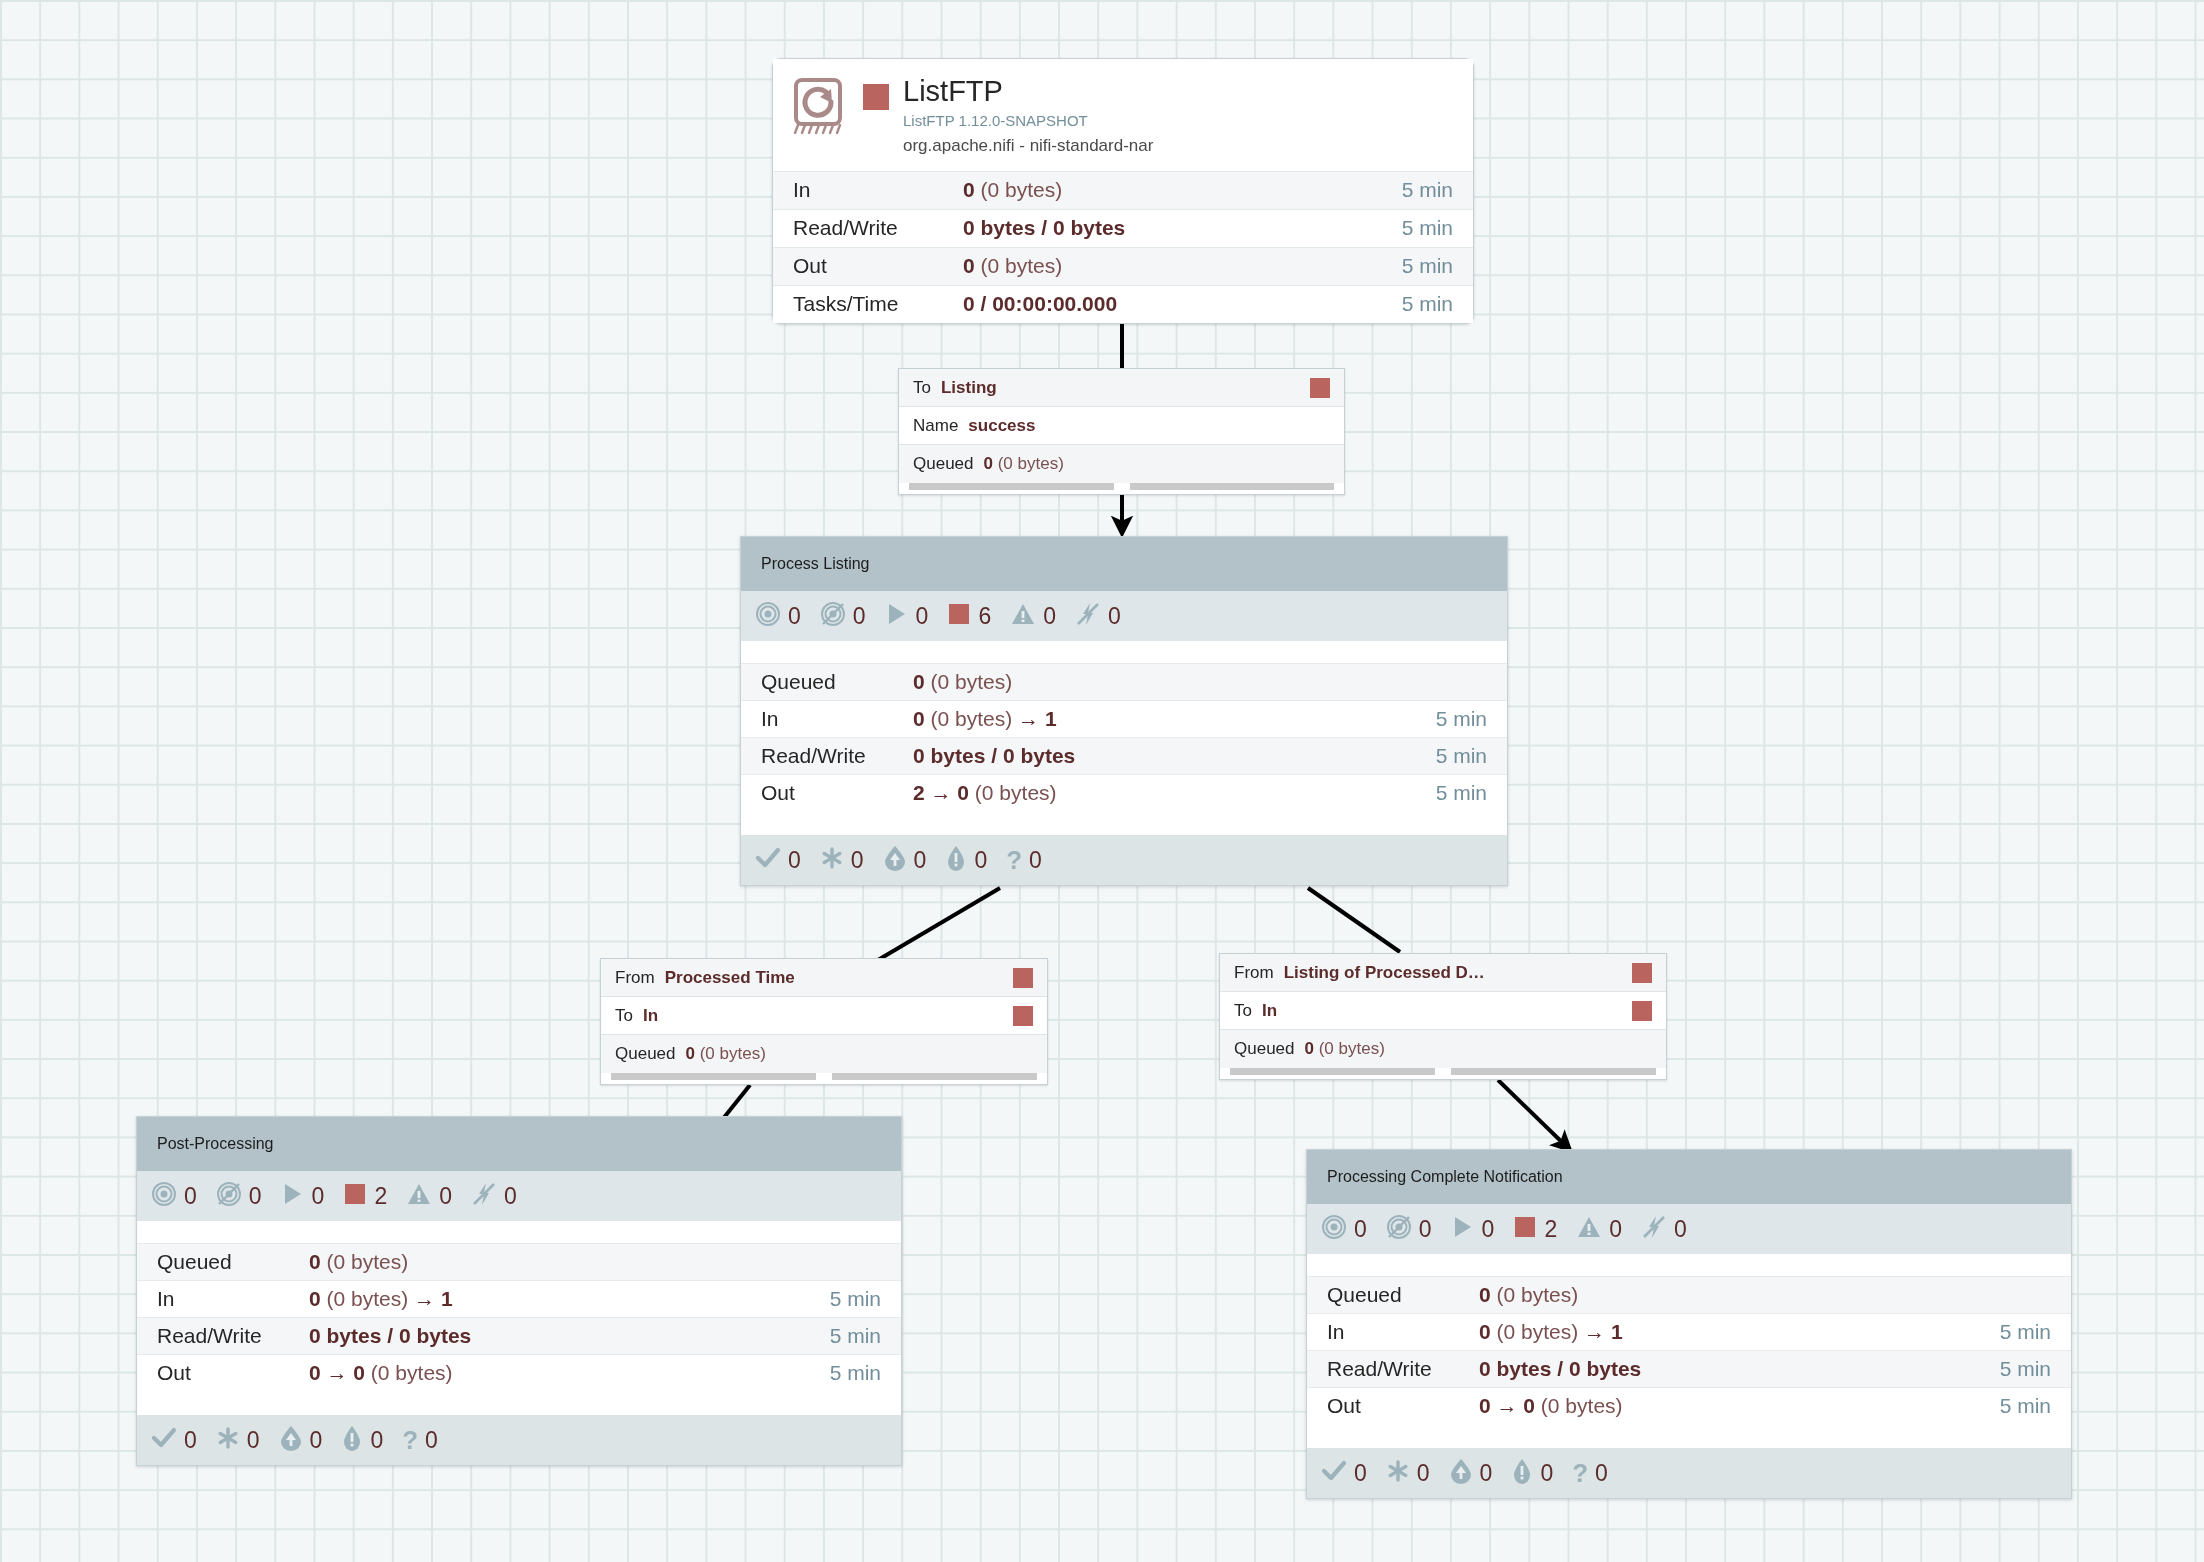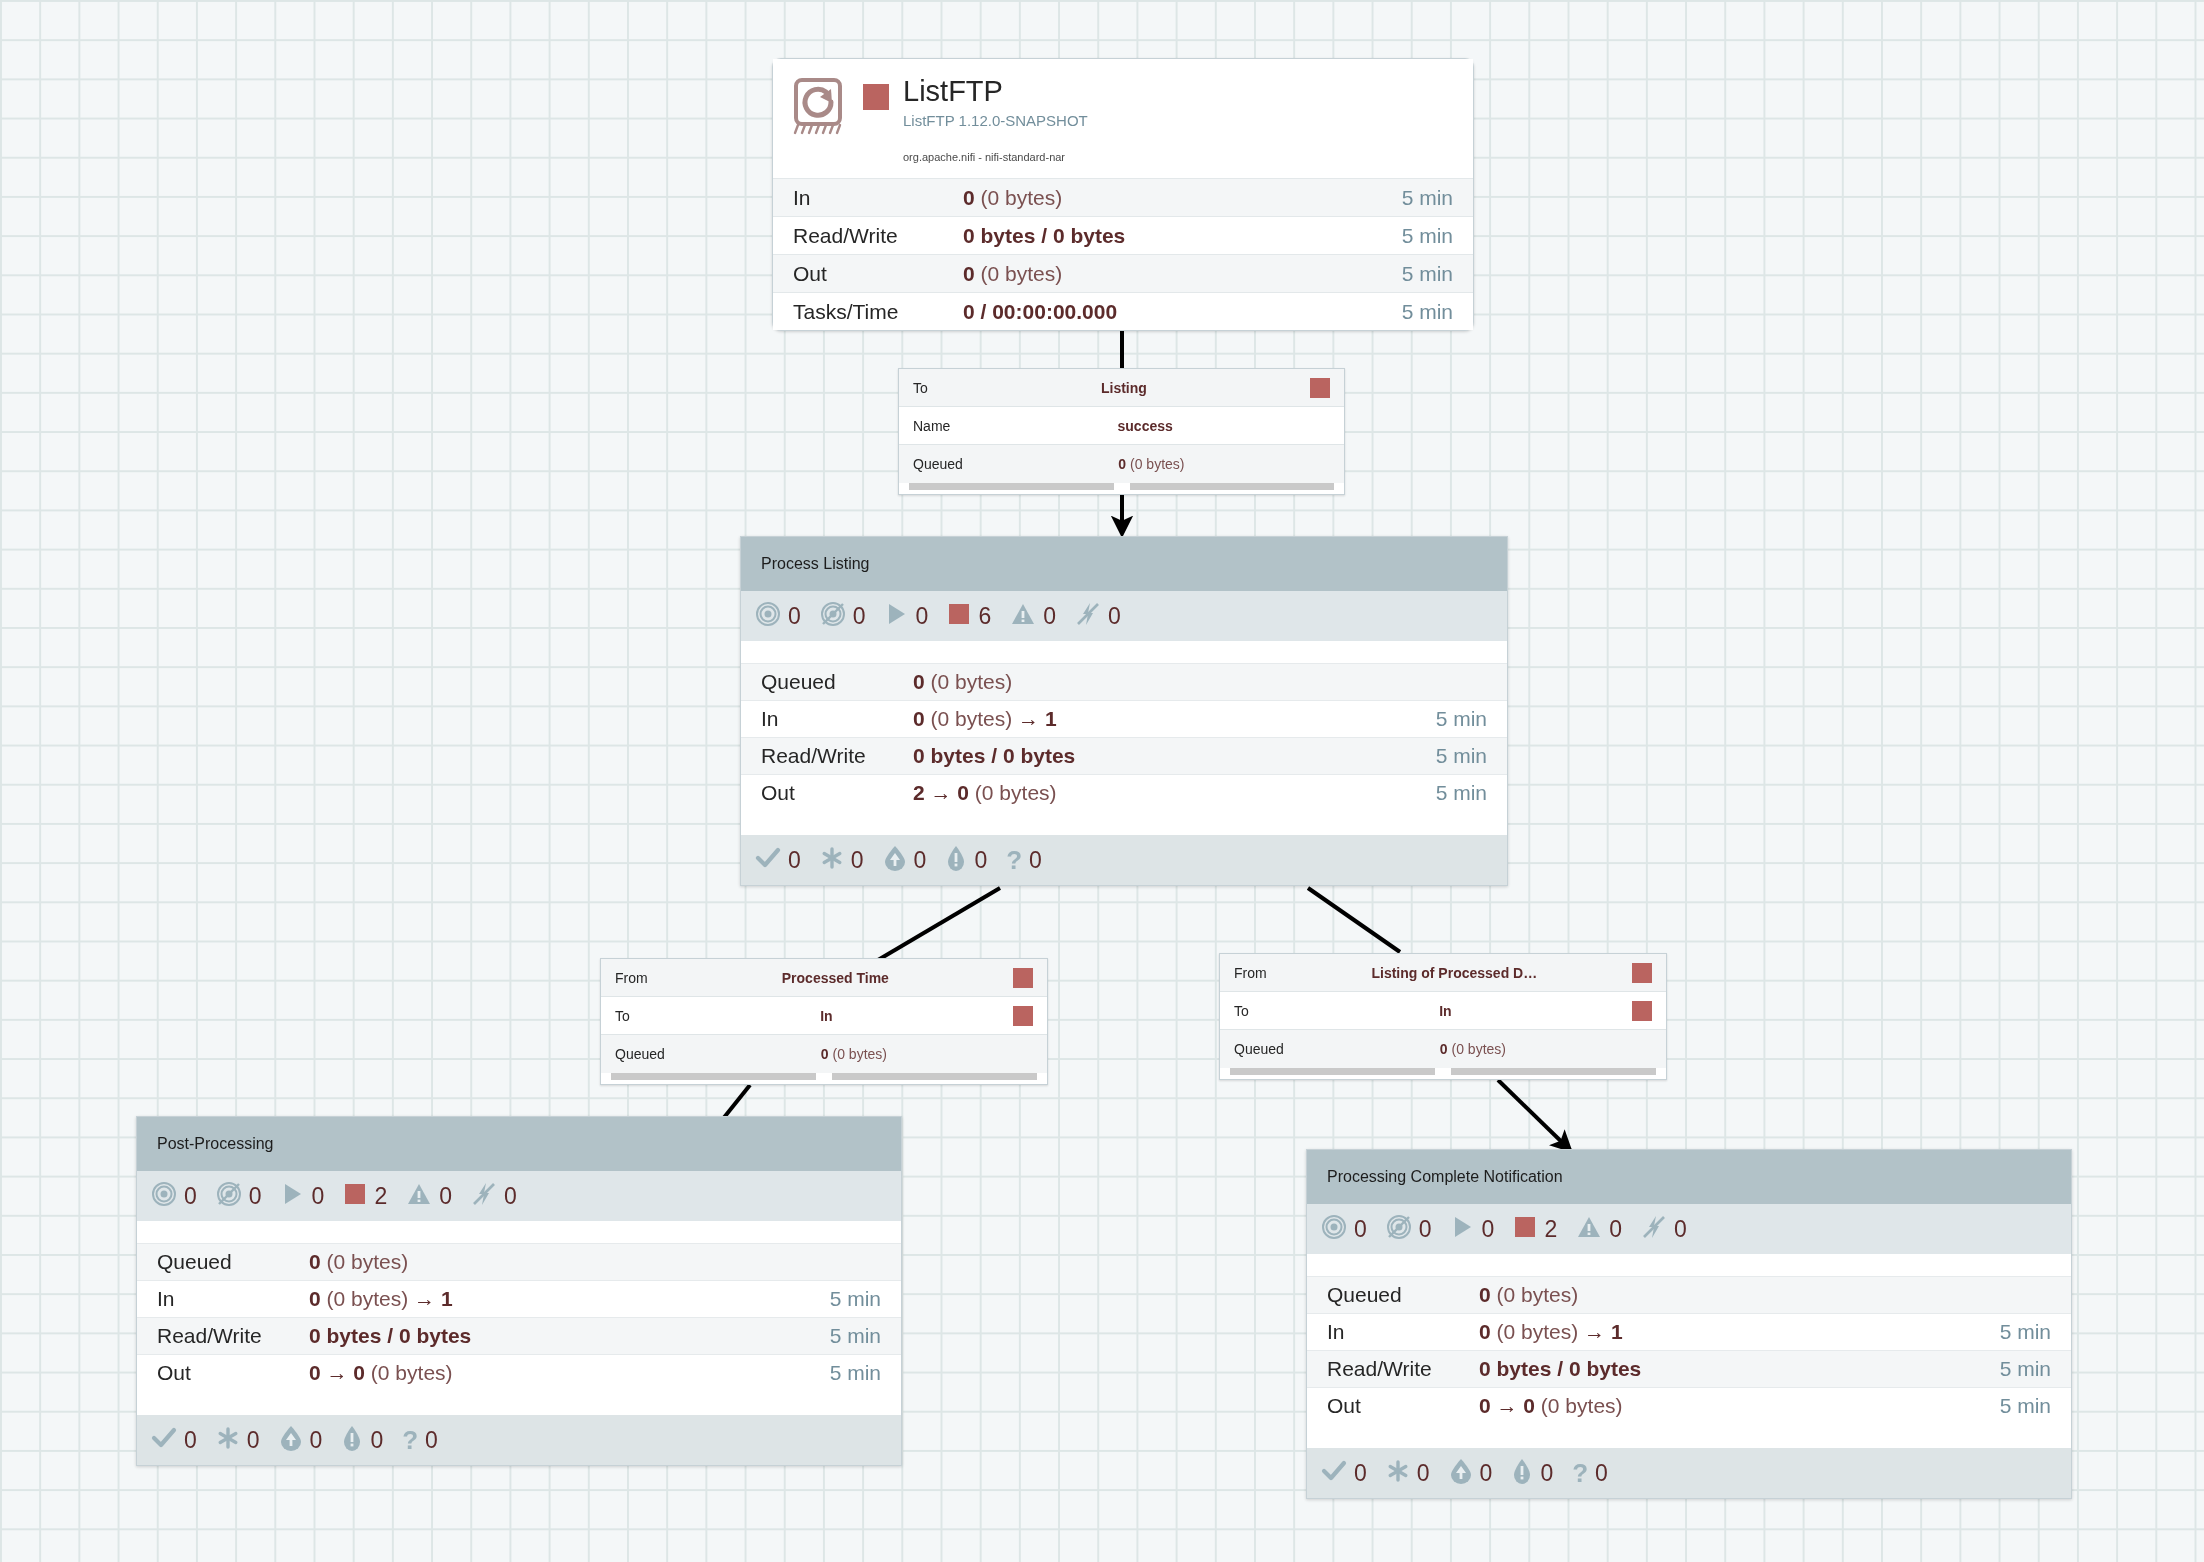--- a/index.html
+++ b/index.html
@@ -48,21 +48,21 @@
   .proc-titleblock { flex: 1 1 auto; min-width: 0; }
   .proc-name {
     font-size: 29px; color: #262626; line-height: 1.15;
     white-space: nowrap; overflow: hidden; text-overflow: ellipsis;
   }
   .proc-type {
     font-size: 15px; color: #728e9b; line-height: 1.3; margin-top: 3px;
     white-space: nowrap; overflow: hidden; text-overflow: ellipsis;
   }
   .proc-bundle {
-    font-size: 11px; color: #4a4a4a; line-height: 1.3; margin-top: 19px;
+    font-size: 17px; color: #4a4a4a; line-height: 1.3; margin-top: 4px;
     white-space: nowrap; overflow: hidden; text-overflow: ellipsis;
   }
 
   .stat-row {
     display: flex; align-items: center;
     height: 38px;
     padding: 0 20px 0 20px;
     border-top: 1px solid #e3e8ea;
     font-size: 21px;
   }
@@ -122,23 +122,22 @@
   .conn-label {
     position: absolute;
     background: #ffffff;
     border: 1.5px solid #c6d1d6;
     box-shadow: 0 1px 2px rgba(0,0,0,0.13);
     z-index: 12;
   }
   .cl-row {
     display: flex; align-items: center;
     height: 38px; padding: 0 14px;
-    font-size: 14px;
+    font-size: 17px;
     border-bottom: 1px solid #dfe5e7;
-    text-align: center;
   }
   .cl-row.shade { background: #f3f5f6; }
   .cl-row.white { background: #ffffff; }
   .cl-row.last { border-bottom: none; }
   .cl-key { color: #262626; flex: 0 0 auto; margin-right: 10px; }
   .cl-val {
     color: #5c2b2b; font-weight: bold; flex: 1 1 auto;
     white-space: nowrap; overflow: hidden; text-overflow: ellipsis;
   }
   .cl-val .dim { color: #7a5050; font-weight: normal; }

